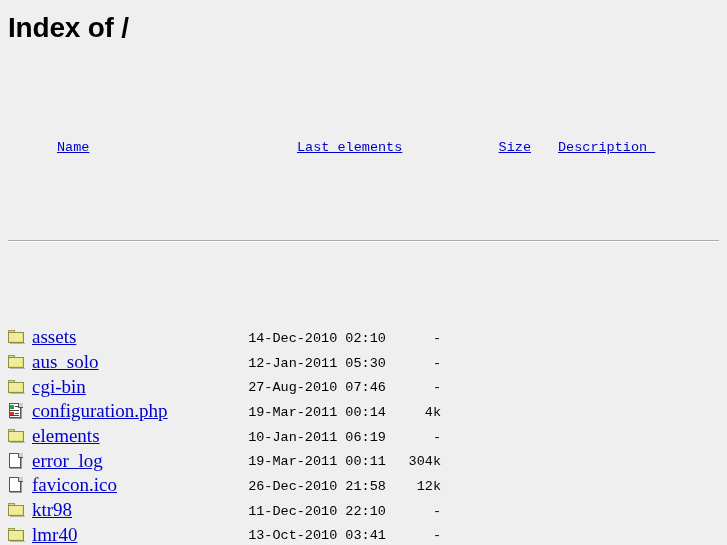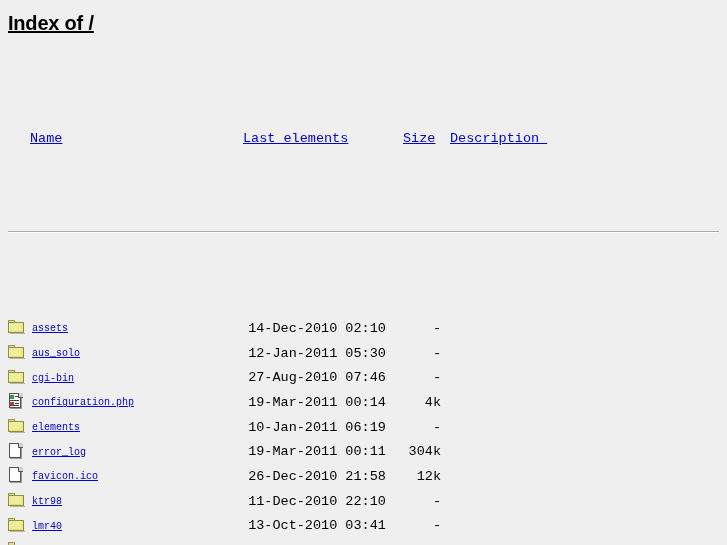--- a/index.html
+++ b/index.html
@@ -11,50 +11,50 @@
     height: 545px;
     background: #efefef;
     font-family: "Liberation Sans", sans-serif;
     overflow: hidden;
   }
   .page {
     padding: 0;
   }
   h1.title {
     font-family: "Liberation Sans", sans-serif;
-    font-size: 20px;
+    font-size: 28px;
     font-weight: bold;
     color: #000000;
     margin: 0;
     padding: 12px 0 0 8px;
     letter-spacing: -0.2px;
-    text-decoration: underline;
   }
   .listing {
     font-family: "Liberation Mono", monospace;
     font-size: 13.5px;
     color: #000000;
     margin: 0;
     padding: 0;
     white-space: pre;
     line-height: 24.7px;
   }
   .head-row {
     padding-top: 18px;
     padding-left: 30px;
     height: 24px;
   }
   .col-hdr {
     color: #0000cc;
     text-decoration: underline;
     display: inline-block;
+    margin-left: 27px;
   }
   .hdr-name { width: 213px; }
   .hdr-mod  { width: 160px; }
-  .hdr-size { width: 47px; text-align: left; }
+  .hdr-size { width: 47px; text-align: right; }
   .hdr-desc { }
 
   hr.rule {
     border: none;
     border-top: 1px solid #aaaaaa;
     border-bottom: 1px solid #ffffff;
     height: 0;
     margin: 6px 8px 0 8px;
   }
   .rows {
@@ -76,22 +76,22 @@
   }
   .namecell {
     display: inline-block;
     width: 205px;
     margin-left: 10px;
     vertical-align: middle;
   }
   .namecell a, .filelink {
     color: #0000cc;
     text-decoration: underline;
-    font-family: Liberation Mono, monospace;
-    font-size: 10px;
+    font-family: Liberation Serif, serif;
+    font-size: 19px;
   }
   .modcell {
     display: inline-block;
     width: 160px;
     vertical-align: middle;
     color: #000000;
     text-align: center;
   }
   .sizecell {
     display: inline-block;

